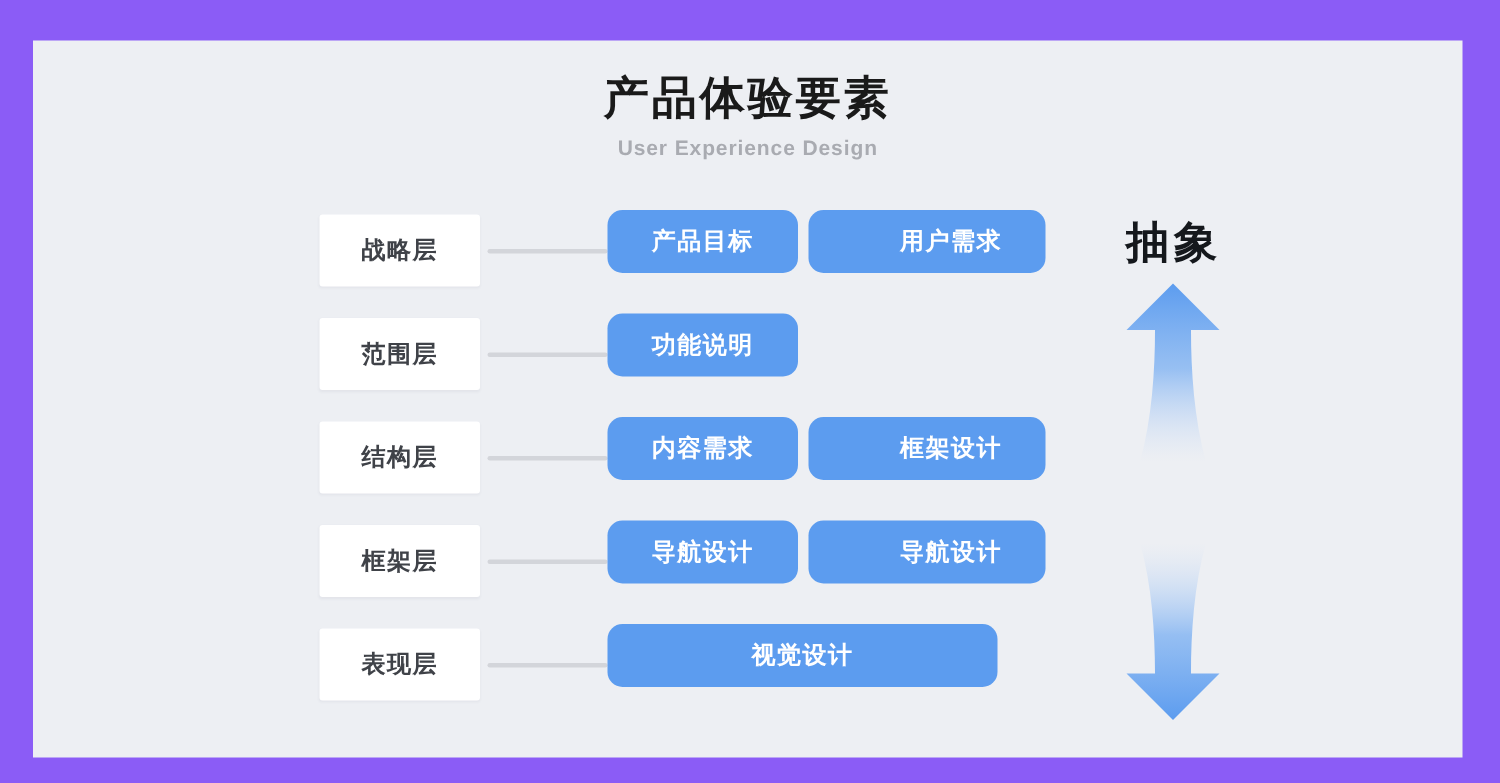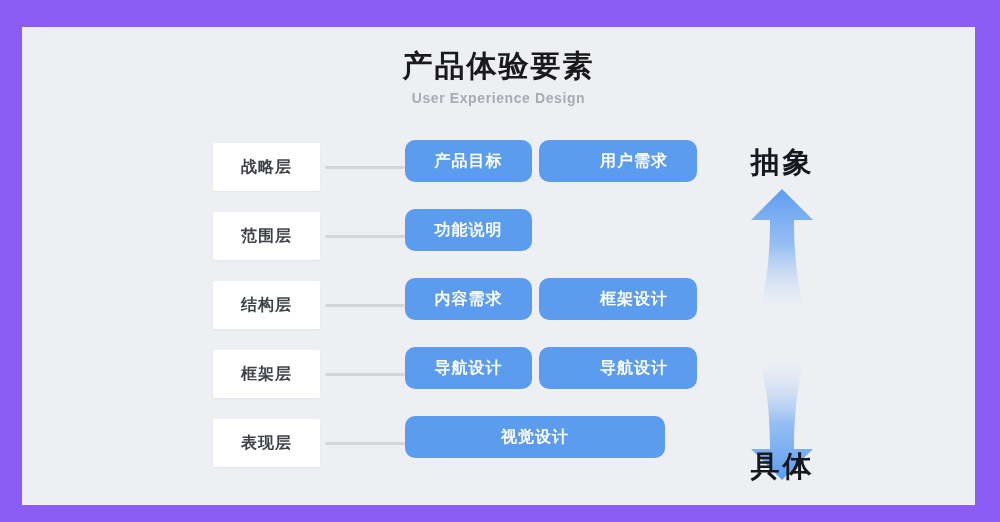--- a/index.html
+++ b/index.html
@@ -251,18 +251,17 @@
           <defs>
             <linearGradient id="gradDown" x1="0" y1="0" x2="0" y2="1">
               <stop offset="0%" stop-color="#C9DCF8" stop-opacity="0"></stop>
               <stop offset="52%" stop-color="#7FB2F2" stop-opacity="0.8"></stop>
               <stop offset="100%" stop-color="#5C9CEF" stop-opacity="1"></stop>
             </linearGradient>
           </defs>
           <path d="M38 118 L69 87 L50 87 C50 60 52 28 60 0 L16 0 C24 28 26 60 26 87 L7 87 Z" fill="url(#gradDown)"></path>
         </svg>
 
-        <div class="axis-cap axis-cap-bottom">具体</div>
       </div>
 
     </div>
   </div>
 </div>
 
 </body></html>

